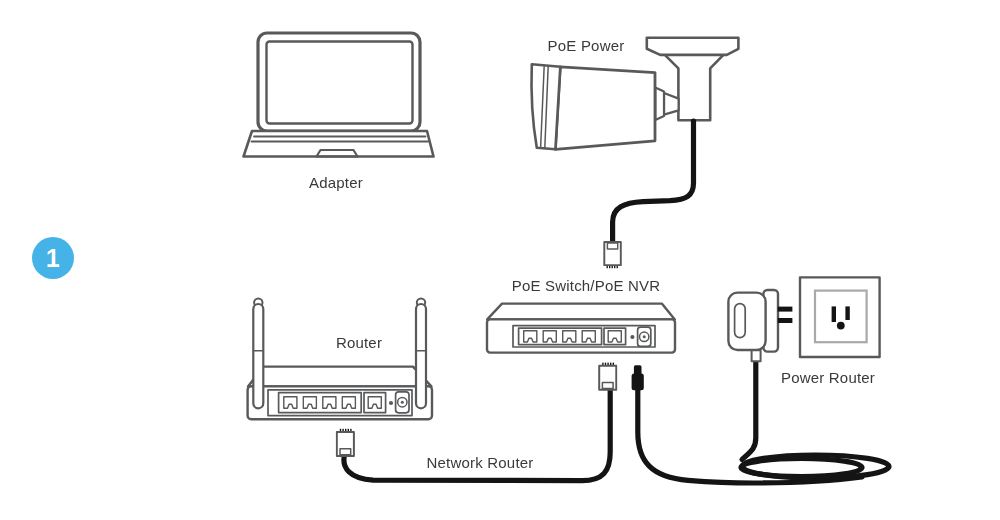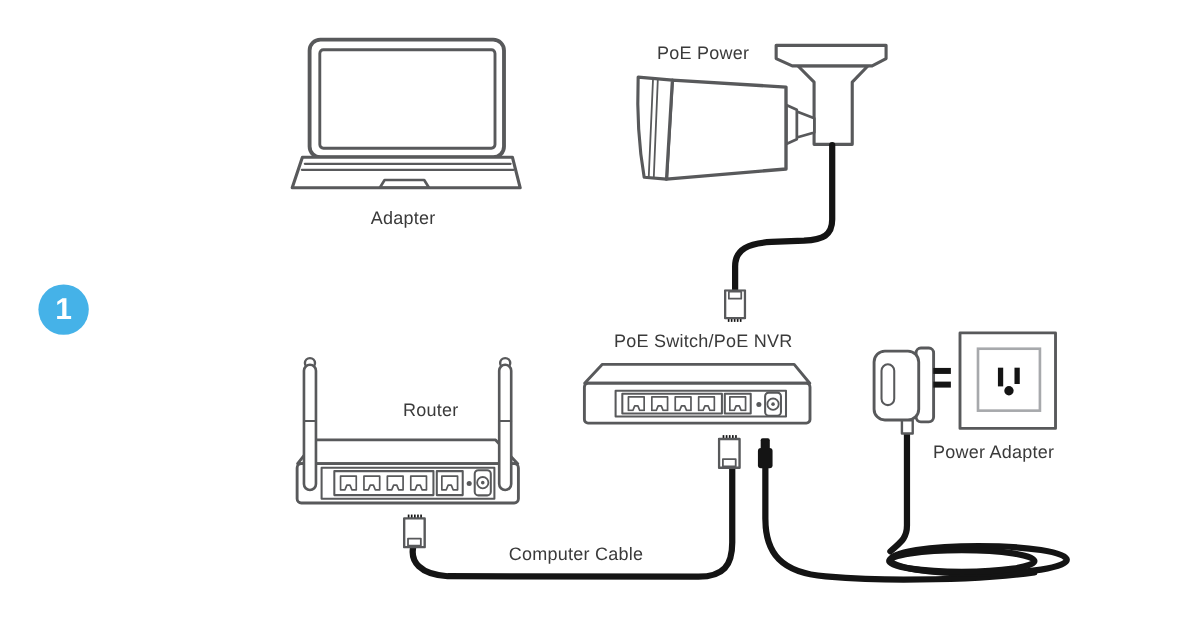--- a/index.html
+++ b/index.html
@@ -135,16 +135,16 @@
       <rect x="845.4" y="306.4" width="4.4" height="13.6" class="blk"></rect>
       <circle cx="840.8" cy="325.6" r="3.9" class="blk"></circle>
     </g>
   </svg>
 
   <div class="badge">1</div>
   <div class="lbl" style="left:336px;top:182px;">Adapter</div>
   <div class="lbl" style="left:586px;top:45px;">PoE Power</div>
   <div class="lbl" style="left:586px;top:285px;">PoE Switch/PoE NVR</div>
   <div class="lbl" style="left:343px;top:342px;margin-left:16px;">Router</div>
-  <div class="lbl" style="left:828px;top:377px;">Power Adapter</div>
-  <div class="lbl" style="left:480px;top:462px;">Computer Cable</div>
+  <div class="lbl" style="left:828px;top:377px;">Power Router</div>
+  <div class="lbl" style="left:480px;top:462px;">Network Router</div>
 
 </div>
 
 </body></html>

